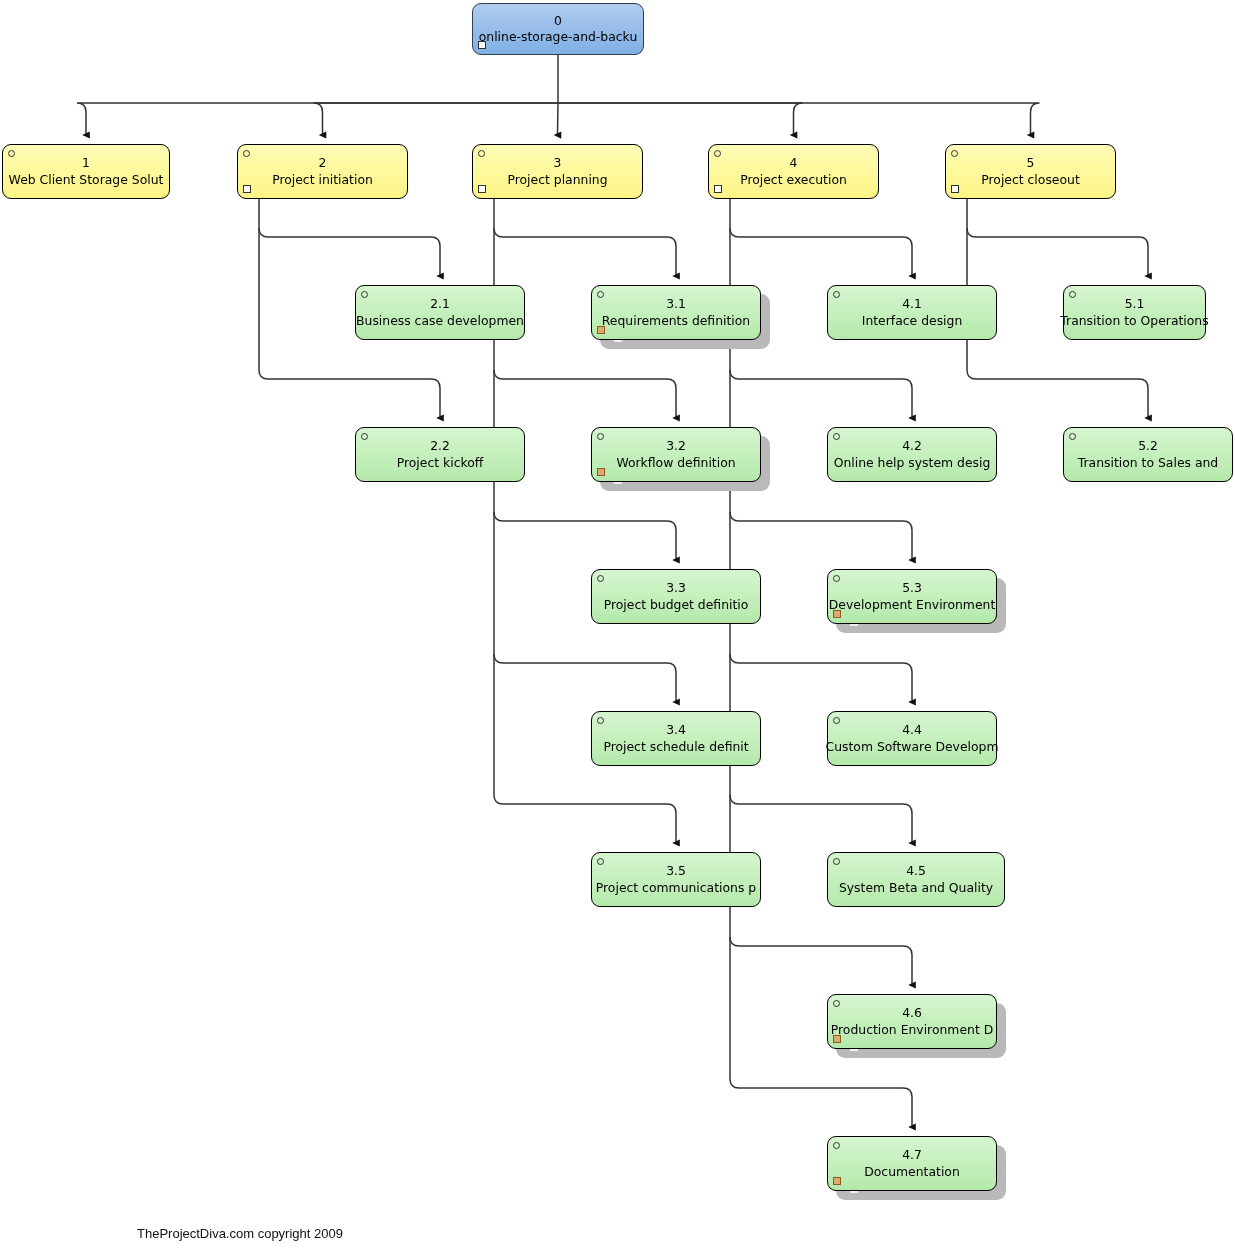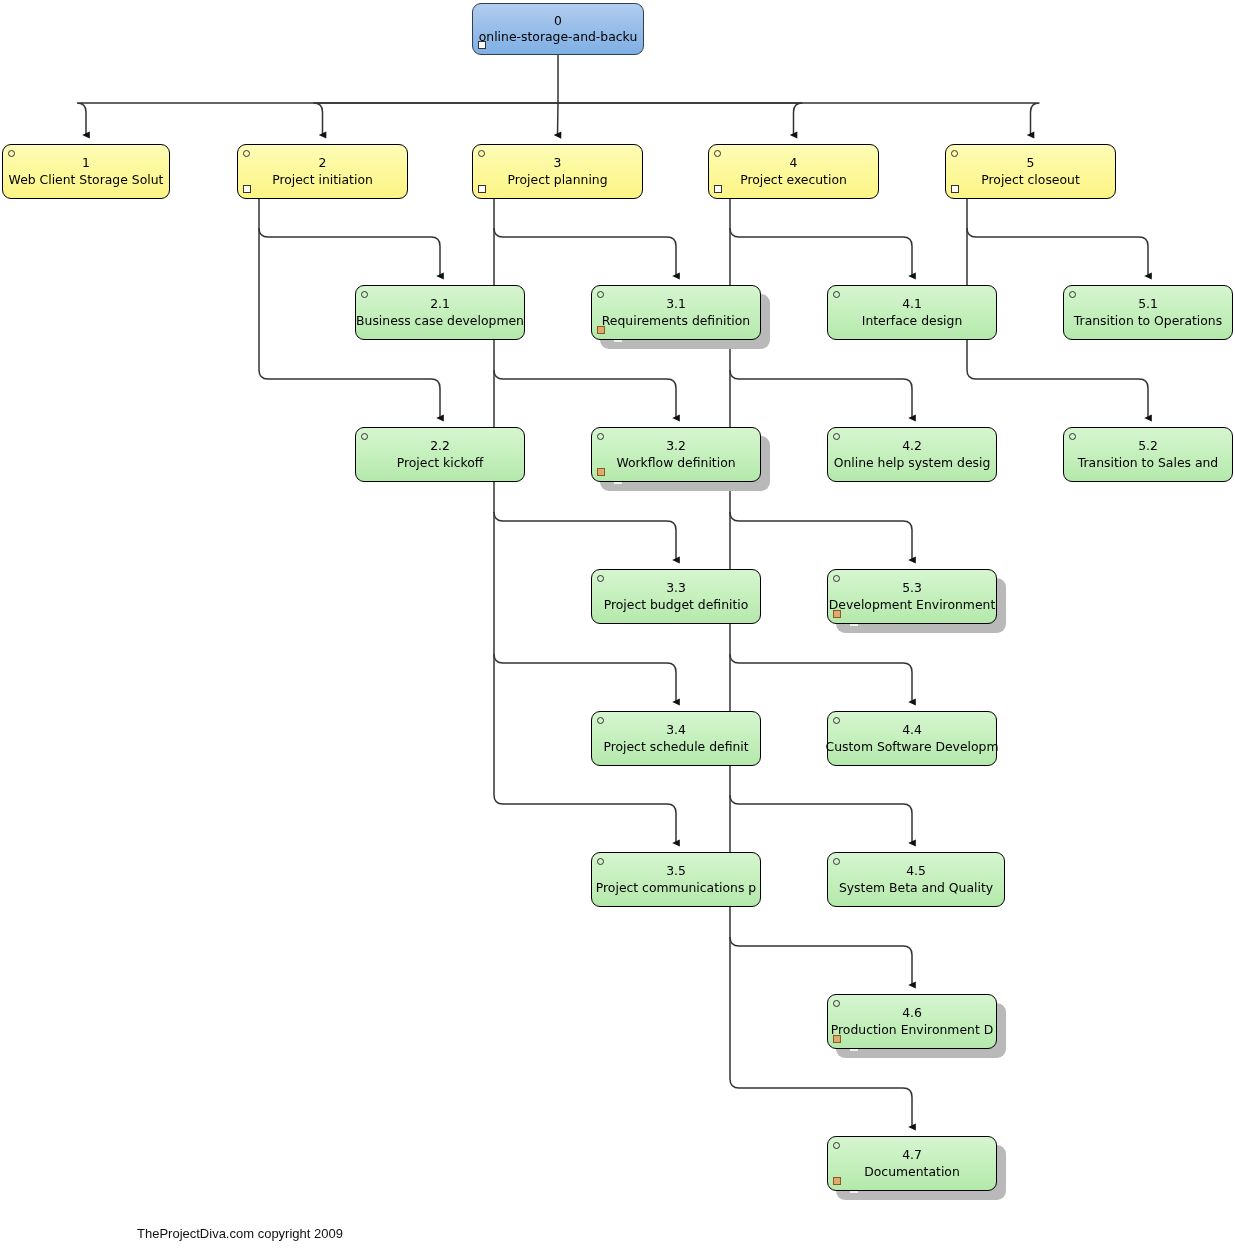--- a/index.html
+++ b/index.html
@@ -282,21 +282,21 @@
         <span class="num">4.6</span>
         <span class="ttl">Production Environment D</span>
       </div>
       <div class="shadow-card" style="left: 836px; top: 1145px; width: 170px; height: 55px;"></div>
       <div class="node lvl2" id="n4_7" style="left: 827px; top: 1136px; width: 170px; height: 55px;">
         <span class="mk-circle"></span>
         <span class="mk-square filled"></span>
         <span class="num">4.7</span>
         <span class="ttl">Documentation</span>
       </div>
-      <div class="node lvl2" id="n5_1" style="left: 1063px; top: 285px; width: 170px; height: 55px;">
+      <div class="node lvl2" id="n5_1" style="left: 1063px; top: 285px; width: 143px; height: 55px;">
         <span class="mk-circle"></span>
         <span class="num">5.1</span>
         <span class="ttl">Transition to Operations</span>
       </div>
       <div class="node lvl2" id="n5_2" style="left: 1063px; top: 427px; width: 170px; height: 55px;">
         <span class="mk-circle"></span>
         <span class="num">5.2</span>
         <span class="ttl">Transition to Sales and</span>
       </div>
     </div>

